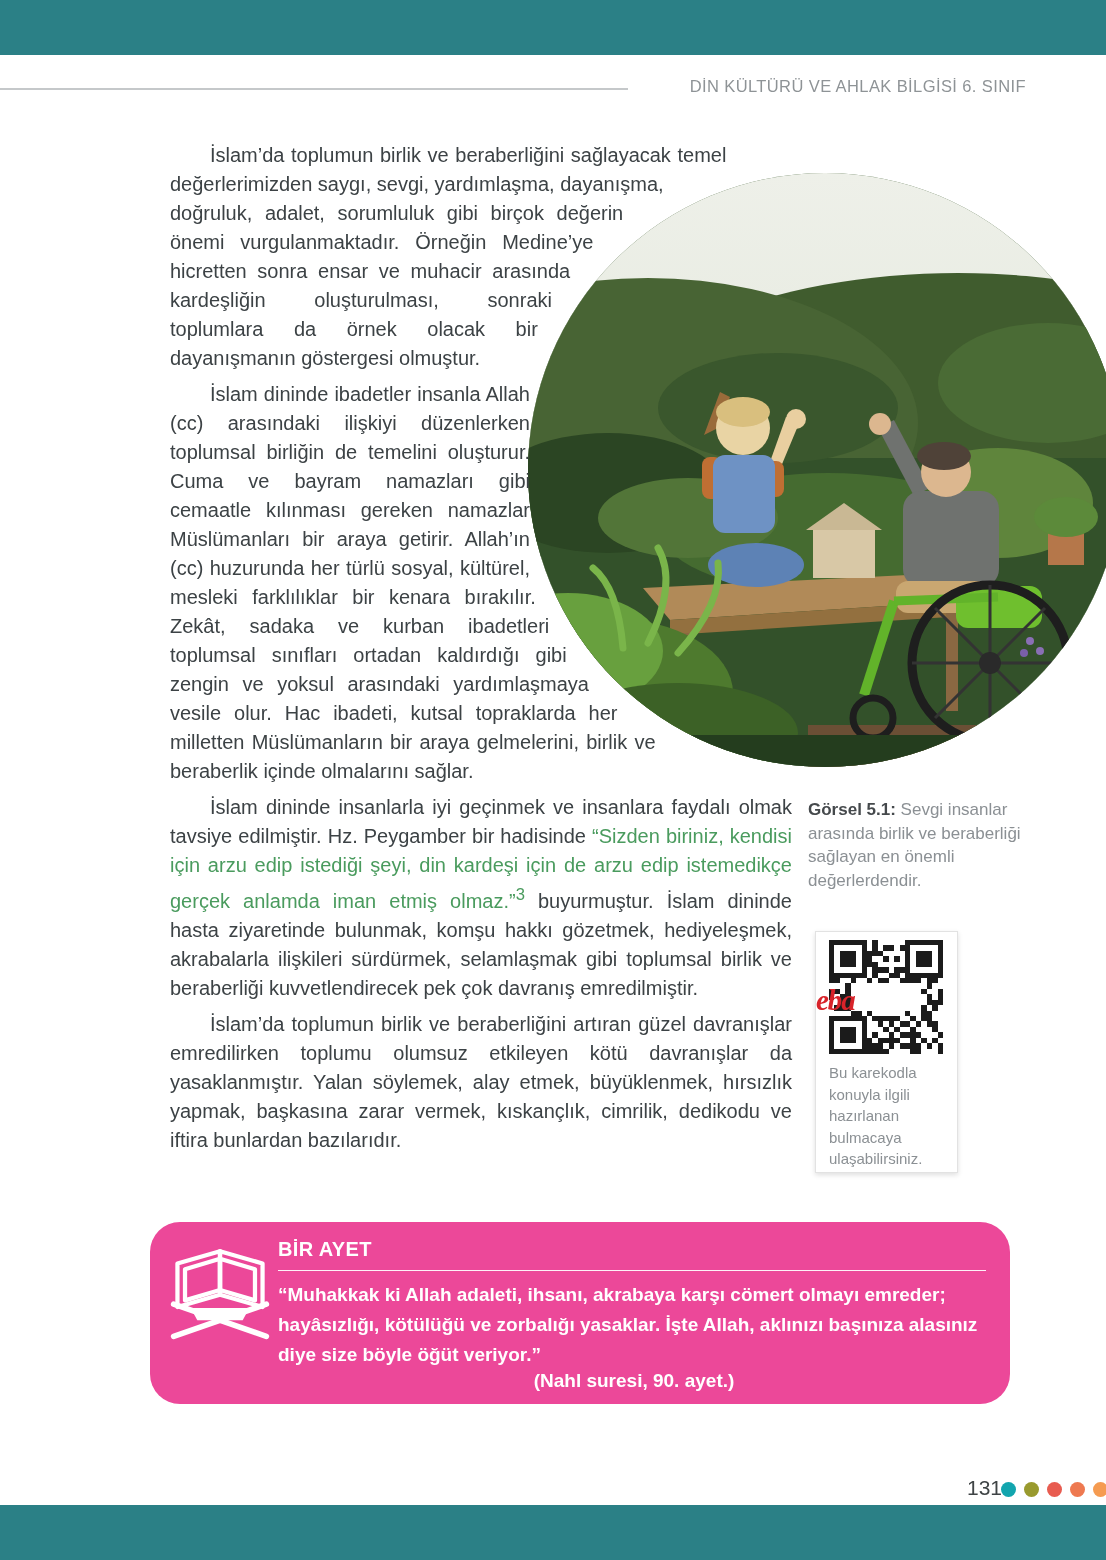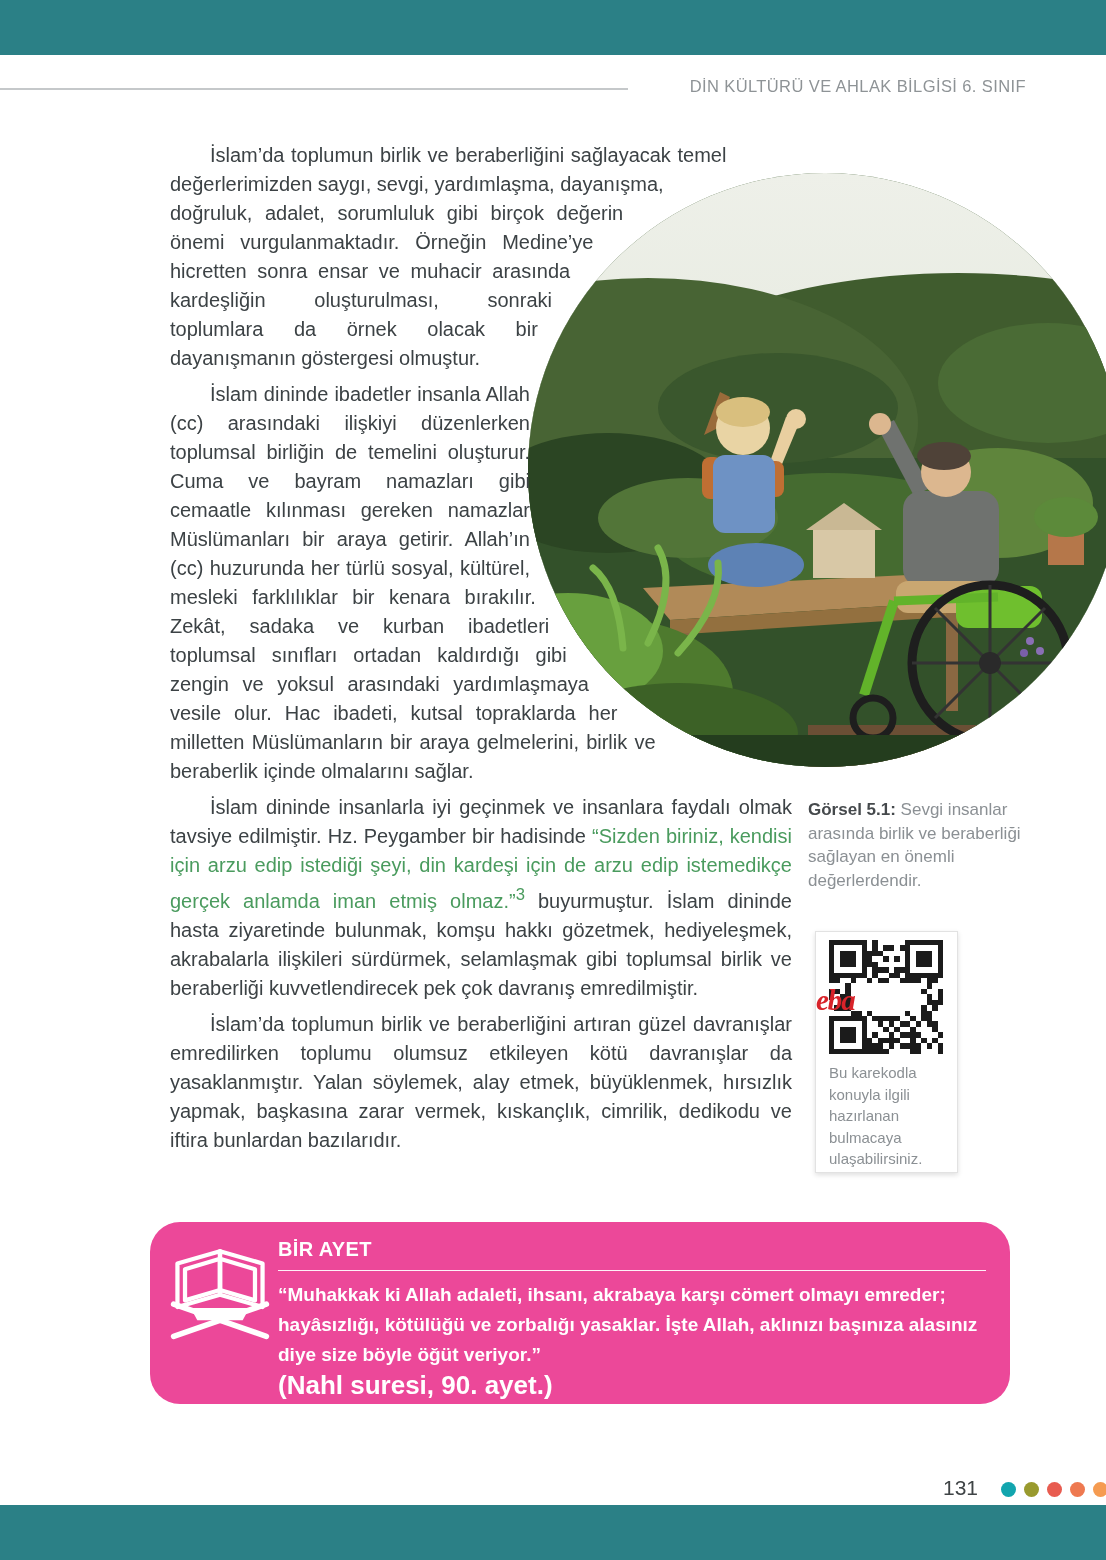--- a/index.html
+++ b/index.html
@@ -63,24 +63,24 @@
 
   
   .ayet-box{position:absolute;left:150px;top:1222px;width:860px;height:182px;
     background:#ec4899;border-radius:30px;color:#fff;}
   .ayet-icon{position:absolute;left:18px;top:14px;width:104px;height:108px;}
   .ayet-title{position:absolute;left:128px;top:16px;font-size:20px;font-weight:bold;letter-spacing:.4px;}
   .ayet-rule{position:absolute;left:128px;top:48px;width:708px;height:1px;background:rgba(255,255,255,.92);}
   .ayet-quote{position:absolute;left:128px;top:58px;width:712px;
     font-size:19px;font-weight:bold;line-height:30px;}
   .ayet-source{position:absolute;left:128px;top:148px;width:712px;
-    text-align:left;font-size:26px;font-weight:bold;}
-
-  
-  .page-num{position:absolute;left:920px;top:1476px;width:58px;text-align:right;
+    text-align:center;font-size:19px;font-weight:bold;}
+
+  
+  .page-num{position:absolute;left:944px;top:1476px;width:58px;text-align:right;
     font-size:21px;color:#3f4446;}
   .footer-dots{position:absolute;left:1001px;top:1482px;display:flex;gap:8px;}
   .footer-dots .dot{width:15px;height:15px;border-radius:50%;display:block;}
 </style>
 </head>
 <body>
 
 <div class="page">
 
   <div class="band top"></div>

